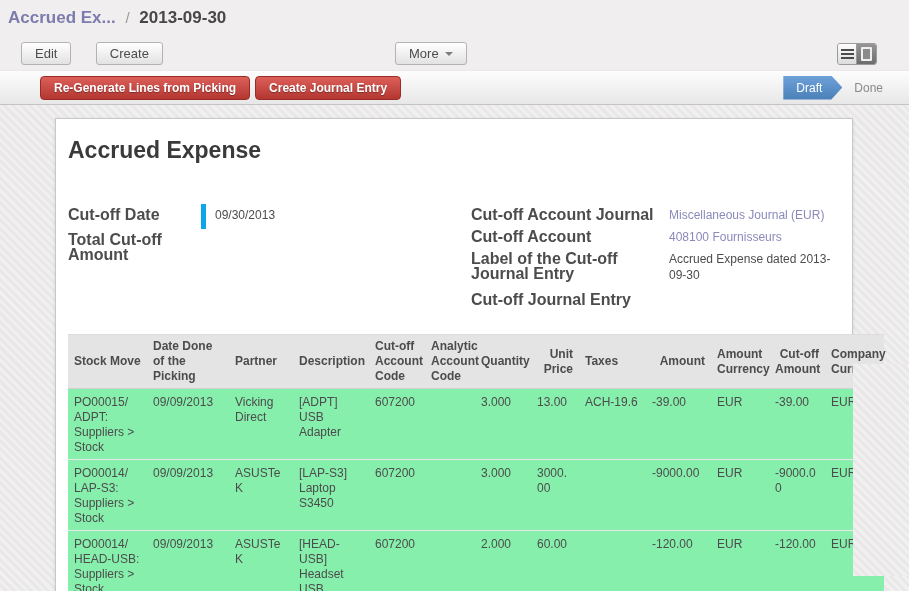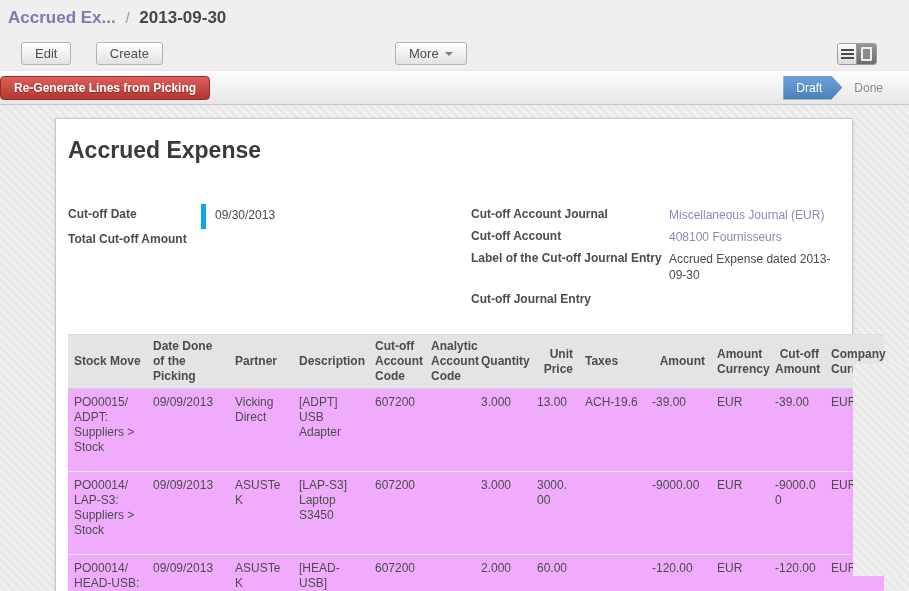--- a/index.html
+++ b/index.html
@@ -29,57 +29,57 @@
             border-radius:3px; overflow:hidden;}
   .sw-btn{width:19px; display:flex; align-items:center; justify-content:center; cursor:pointer;}
   .sw-list{background:linear-gradient(#fdfdfd,#dcdcdc); border-right:1px solid #9c9c9c;}
   .sw-form{background:linear-gradient(#969696,#6d6d6d);}
   .icon-lines{width:13px; height:10px;
       background:repeating-linear-gradient(to bottom,#4a4a4a 0 2px,rgba(0,0,0,0) 2px 4px);}
   .icon-page{width:11px; height:14px; border:2px solid #efefef; border-radius:1px; background:#8a8a8a;}
 
   .statusbar{height:35px; background:linear-gradient(#fdfdfd,#e7e7e7); border-top:1px solid #e9e9e9;
              border-bottom:1px solid #c4c4c4; display:flex; align-items:center; justify-content:space-between;}
-  .action-buttons{display:flex; align-items:center;}
+  .action-buttons{display:flex; align-items:center;margin-left:40px;}
   .btn-red{font-size:12px; font-weight:bold; color:#fff; text-shadow:0 1px 1px rgba(0,0,0,.35);
            background:linear-gradient(var(--red-light),var(--red-dark)); border:1px solid #9a2b26;
            border-radius:4px; padding:4px 13px; margin-right:5px; cursor:pointer; line-height:14px;}
   .statebar{display:flex; align-items:flex-end; margin-right:14px; font-size:12px;}
   .state-active{color:#fff; background:linear-gradient(var(--blue-light),var(--blue-dark));
       padding:5px 20px 5px 13px; line-height:14px;
       clip-path:polygon(0 0, calc(100% - 11px) 0, 100% 50%, calc(100% - 11px) 100%, 0 100%);}
   .state-next{color:#8a8a8a; padding:5px 12px;}
 
   
   .content{position:relative; height:486px;
      background:repeating-linear-gradient(45deg,#f1f0f0 0 3px,#e9e7e7 3px 6px);}
   .sheet{position:absolute; left:55px; top:13px; width:798px; height:600px; background:#fff;
          border:1px solid #c8c8c8; box-shadow:0 1px 3px rgba(0,0,0,.12); padding:18px 12px 0 12px;}
   .sheet-title{font-size:23px; font-weight:bold; color:#3a3a3a; margin-bottom:40px;}
 
   .fieldgroups{display:flex; min-height:118px; align-items:flex-start;}
   .group-left{width:403px;}
   .group-right{flex:1;}
   .frow{display:flex; min-height:25px;}
-  .flabel{font-weight:bold; color:#4c4c4c; font-size:12px; padding-top:3px; line-height:15px;}
+  .flabel{font-weight:bold; color:#4c4c4c; font-size:16px; padding-top:3px; line-height:15px;}
   .group-left .flabel{width:133px;}
   .group-left .fvalue{border-left:5px solid #0ea5e9; padding:3px 0 3px 9px;}
   .group-right .flabel{width:198px;}
   .group-right .frow{min-height:22px;}
   .frow-spaced{margin-top:6px;}
   .fvalue{font-size:12px; color:#4c4c4c; padding-top:3px; line-height:16px; flex:1;}
   .fvalue.link{color:var(--value-link); cursor:pointer;}
 
   .olist{margin-top:12px; width:816px;}
   table.lines{width:816px; table-layout:fixed; border-collapse:collapse; font-size:12px; color:#4c4c4c;}
   table.lines th{background:#e5e4e4; font-weight:bold; text-align:left; vertical-align:middle;
       padding:4px 6px; height:50px; line-height:15px; border-top:1px solid #dcdcdc;
       border-bottom:1px solid #d2d2d2;}
   table.lines th.num{text-align:right;}
-  table.lines td{background:#f0abfc; vertical-align:top; padding:6px 6px 16px 6px; line-height:15px;
+  table.lines td{background:#86efac; vertical-align:top; padding:6px 6px 4px 6px; line-height:15px;
       border-bottom:1px solid #e8e8e8; overflow-wrap:break-word;}
   table.lines td.num{text-align:left;}
   .hscroll{width:784px; height:8px; margin-top:1px; border:1px solid #d4d4d4; border-radius:4px;
       background:linear-gradient(#f0f0f0,#e1e1e1); cursor:pointer;}
 
   .overflow-mask{position:absolute; left:853px; top:259px; width:56px; height:212px; z-index:5;
       background:repeating-linear-gradient(45deg,#f1f0f0 0 3px,#e9e7e7 3px 6px); pointer-events:none;}
 </style>
 </head>
 <body style="--link-purple: #7c7bad; --value-link: #8a89ba; --red-light: #dc5f59; --red-dark: #b33630; --blue-light: #6fa1d9; --blue-dark: #4a7fb8;">
@@ -102,20 +102,21 @@
     </div>
     <div class="sw-btn sw-form">
       <div class="icon-page"></div>
     </div>
   </div>
 </div>
 
 <div class="statusbar">
   <div class="action-buttons">
     <button class="btn-red">Re-Generate Lines from Picking</button>
+    <button class="btn-red">Create Journal Entry</button>
   </div>
   <div class="statebar">
     <div class="state-active">Draft</div>
     <div class="state-next">Done</div>
   </div>
 </div>
 
 <div class="content">
   <div class="sheet">
     <div class="sheet-title">Accrued Expense</div>

